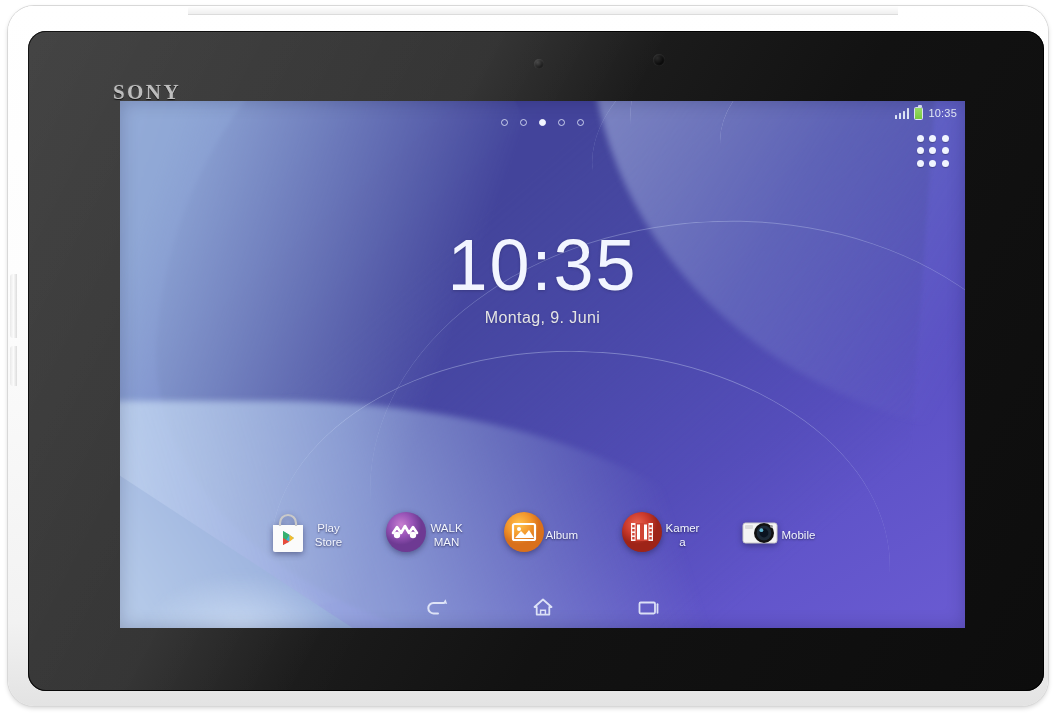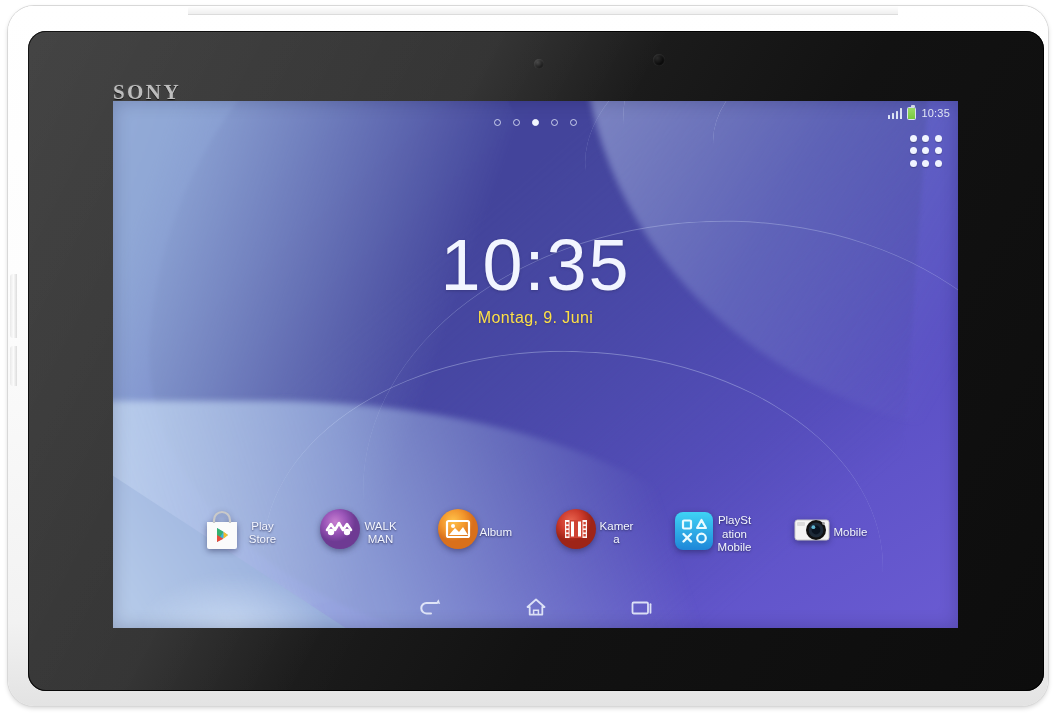--- a/index.html
+++ b/index.html
@@ -62,21 +62,21 @@
     position:absolute; width:9px; height:9px; border-radius:50%;
     background:radial-gradient(circle at 35% 32%,#4a4a4a,#151515 70%);
     box-shadow:inset 0 0 2px rgba(255,255,255,.25);
   }
   .sensor.s1{ left:506px; top:28px; width:10px; height:10px; }
   .sensor.s2{ left:625px; top:23px; width:12px; height:12px;
     background:radial-gradient(circle at 35% 32%,#2a2a2a,#050505 70%); }
 
   
   .screen{
-    position:absolute; left:85px; top:70px; width:845px; height:527px;
+    position:absolute; left:92px; top:70px; width:845px; height:527px;
     overflow:hidden;
     background:#5453c4;
   }
 
   
   .wp-base{
     position:absolute; inset:0;
     background:
       linear-gradient(150deg,#6a79bf 0%,#5a5fb8 22%,#5350bd 45%,#5a50c4 70%,#6a5bd2 100%);
   }
@@ -192,21 +192,21 @@
     position:absolute; left:0; right:0; top:128px;
     text-align:center; pointer-events:none;
   }
   .clock-time{
     font-size:72px; font-weight:300; line-height:1;
     color:#f2f5ff; letter-spacing:2px;
     text-shadow:0 1px 3px rgba(40,40,90,.4);
   }
   .clock-date{
     margin-top:8px; font-size:16px; font-weight:400;
-    color:#fde047; letter-spacing:.4px;
+    color:#e5e5e5; letter-spacing:.4px;
     text-shadow:0 1px 2px rgba(40,40,90,.4);
   }
 
   
   .dock{
     position:absolute; left:0; right:0; bottom:74px;
     display:flex; justify-content:center; align-items:flex-start;
     gap:36px;
   }
   .app{
@@ -382,44 +382,20 @@
                 </g>
                 <g fill="#fff">
                   <rect x="17" y="14.5" width="3" height="15"></rect>
                     <rect x="24" y="14.5" width="3" height="15"></rect>
                 </g>
               </svg>
             </div>
             <div class="app-lbl">Kamera</div>
           </div>
 
-          <div class="app">
-            <div class="app-ico">
-              <svg viewBox="0 0 44 44" width="44" height="44">
-                <defs>
-                    <linearGradient id="pg" x1="0" y1="0" x2="0" y2="1">
-                  <stop offset="0%" stop-color="#3fd3f5"></stop>
-                      <stop offset="100%" stop-color="#1e86d8"></stop>
-                    </linearGradient>
-                  </defs>
-                <rect x="3" y="3" width="38" height="38" rx="8" fill="url(#pg)"></rect>
-                <g fill="none" stroke="#e9fbff" stroke-width="2.2">
-                  <rect x="11" y="11.5" width="8" height="8" rx="1"></rect>
-                  <circle cx="29.5" cy="29" r="4.3"></circle>
-                </g>
-                <path d="M29.5 11l4.4 8h-8.8z" fill="none" stroke="#e9fbff" stroke-width="2.2" stroke-linejoin="round"></path>
-                <g stroke="#e9fbff" stroke-width="2.4" stroke-linecap="round">
-                  <line x1="11.5" y1="25" x2="19" y2="32.5"></line>
-                  <line x1="19" y1="25" x2="11.5" y2="32.5"></line>
-                </g>
-              </svg>
-            </div>
-            <div class="app-lbl">PlayStation
-Mobile</div>
-          </div>
 
           <div class="app">
             <div class="app-ico">
               <svg viewBox="0 0 44 44" width="44" height="44">
                 <rect x="5" y="13" width="34" height="20" rx="2.5" fill="#f4f4f4" stroke="#c9c9c9" stroke-width="1"></rect>
                 <rect x="7" y="15" width="8" height="4" rx="1" fill="#dcdcdc"></rect>
                 <circle cx="26" cy="23" r="10" fill="#111"></circle>
                 <circle cx="26" cy="23" r="7.4" fill="#1d2a38"></circle>
                 <circle cx="26" cy="23" r="4.4" fill="#0a1320"></circle>
                 <circle cx="23.4" cy="20.2" r="1.9" fill="#6fd2f2" opacity=".85"></circle>

